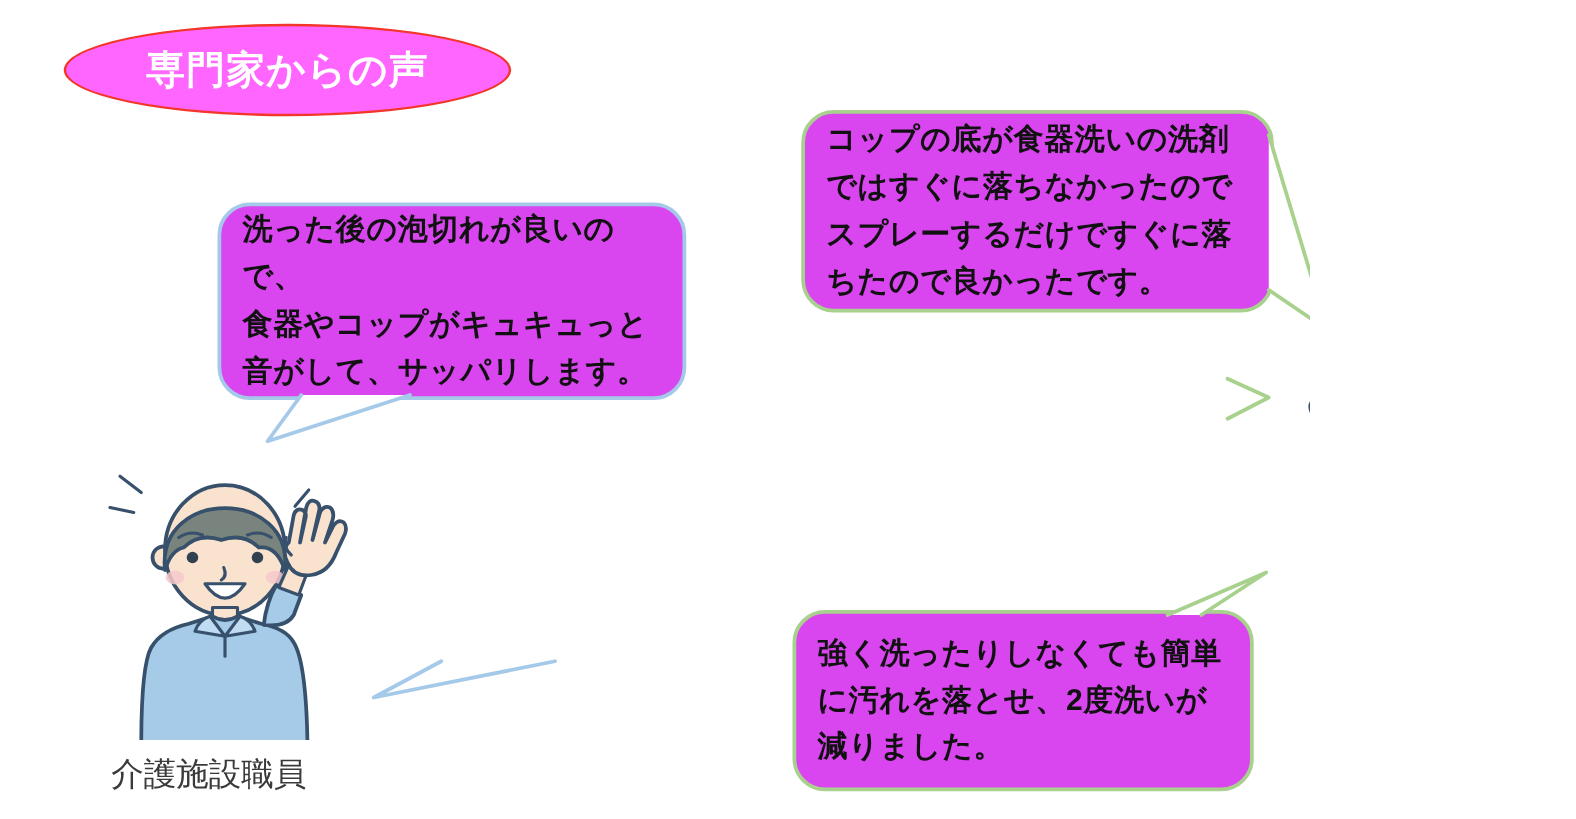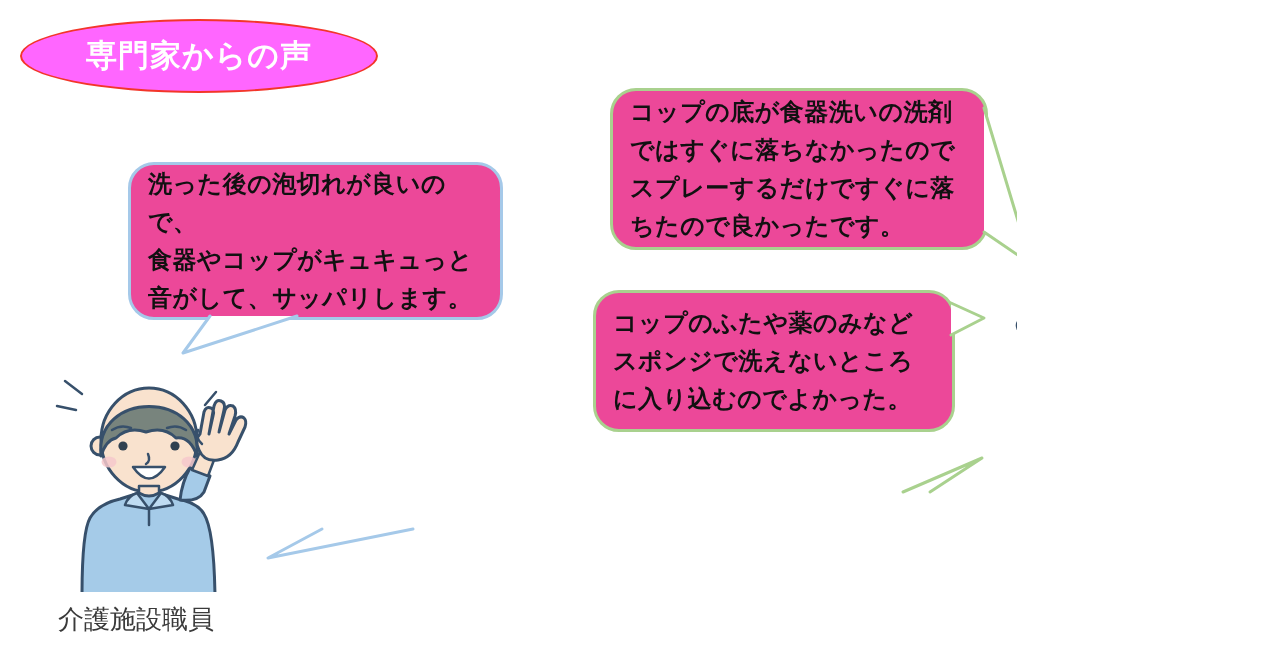--- a/index.html
+++ b/index.html
@@ -1,30 +1,30 @@
 <!DOCTYPE html>
 <html lang="ja"><head>
 <meta charset="utf-8">
 <style>
   html,body{margin:0;padding:0;background:#fff;}
   #stage{
     position:relative;width:1017px;height:655px;background:#ffffff;
-    overflow:hidden;font-family:"Liberation Sans",sans-serif;
+    overflow:hidden;font-family:"Liberation Sans",sans-serif;margin-left:31px;
   }
   
   .title-ellipse{
     position:absolute;left:20px;top:19px;width:358px;height:74px;
     background:#ff66ff;border:2.5px solid #f3362a;border-radius:50%;
     display:flex;align-items:center;justify-content:center;
     color:#ffffff;font-size:31px;font-weight:bold;letter-spacing:1px;
     box-sizing:border-box;
   }
   
   .bubble{
-    position:absolute;background:#ec4899;box-sizing:border-box;
+    position:absolute;background:#d946ef;box-sizing:border-box;
     border-radius:26px;display:flex;align-items:center;
     padding:0 14px 0 17px;
   }
   .bubble.blue{border:3px solid #a5c9e9;}
   .bubble.green{border:3px solid #a9d18e;}
   .bubble-text{
     white-space:pre-line;font-weight:bold;color:#111111;
     font-size:24px;line-height:1.58;letter-spacing:.5px;
   }
   .tail{position:absolute;overflow:visible;pointer-events:none;}
@@ -138,21 +138,21 @@
         <rect x="128" y="115" width="28" height="13" rx="4" fill="#e3e3e3" stroke-width="2.5"></rect>
         <rect x="134" y="118" width="16" height="5" rx="2" fill="#ffffff" stroke-width="1.5"></rect>
       </g>
 
       <path d="M196,160 Q203,178 192,188 Q178,198 158,200 L114,204 Q105,198 110,189 L150,185 Q172,180 180,162 Z" fill="#f9e2ce" stroke-width="2.8"></path>
       <path d="M112,190 Q106,194 110,200" fill="none" stroke-width="2"></path>
       <path d="M118,188 Q112,193 115,201" fill="none" stroke-width="2"></path>
     </g>
   </svg>
 
-  <div class="bubble blue" style="left:128px;top:162px;width:375px;height:158px">
+  <div class="bubble blue" style="left:143px;top:162px;width:375px;height:158px">
     <div class="bubble-text">洗った後の泡切れが良いので、
 食器やコップがキュキュっと
 音がして、サッパリします。</div>
   </div>
   <svg class="tail blue" style="left:158px;top:306px" width="160" height="60" viewBox="0 0 160 60">
     <path d="M52,10 L25,47 L139,10"></path>
   </svg>
 
   <svg class="tail blue" style="left:250px;top:516px" width="180" height="56" viewBox="0 0 180 56">
     <path d="M72,13 L18,42 L163,13"></path>
@@ -161,29 +161,29 @@
   <div class="bubble green" style="left:610px;top:88px;width:378px;height:162px">
     <div class="bubble-text">コップの底が食器洗いの洗剤
 ではすぐに落ちなかったので
 スプレーするだけですぐに落
 ちたので良かったです。</div>
   </div>
   <svg class="tail green" style="left:972px;top:98px" width="70" height="178" viewBox="0 0 70 178">
     <path d="M12,10 L59,166 L12,134"></path>
   </svg>
 
-  <div class="bubble green" style="left:593px;top:290px;width:362px;height:142px">
-    <div class="bubble-text">コップのふたや薬のみなど
-スポンジで洗えないところ
-に入り込むのでよかった。</div>
-  </div>
   <svg class="tail green" style="left:938px;top:296px" width="56" height="52" viewBox="0 0 56 52">
     <path d="M13,7 L46,22 L13,39"></path>
   </svg>
 
+  <div class="bubble green" style="left:603px;top:488px;width:369px;height:145px">
+    <div class="bubble-text">強く洗ったりしなくても簡単
+に汚れを落とせ、2度洗いが
+減りました。</div>
+  </div>
   <svg class="tail green" style="left:883px;top:448px" width="110" height="50" viewBox="0 0 110 50">
     <path d="M20,44 L99,10 L47,44"></path>
   </svg>
 
   <div class="person-label label-man">介護施設職員</div>
   <div class="person-label label-woman">介護施設職員</div>
 
 </div>
 
 </body></html>

